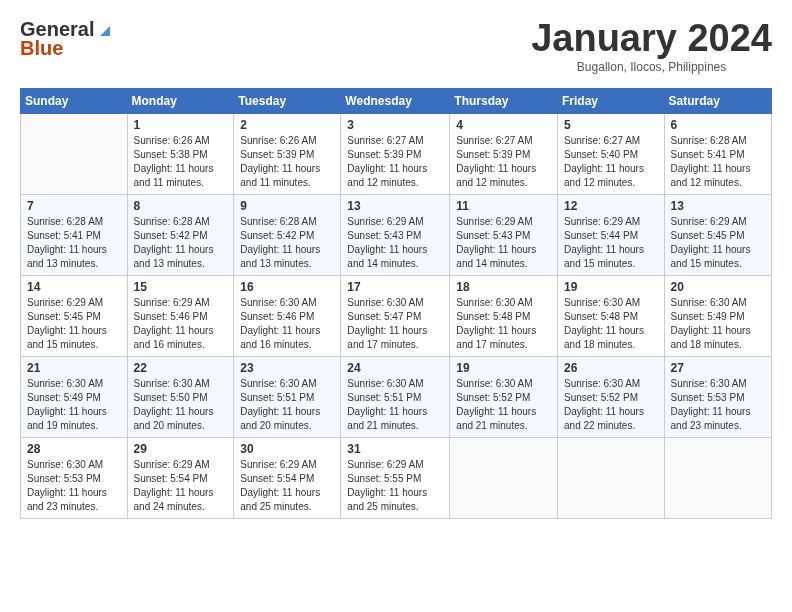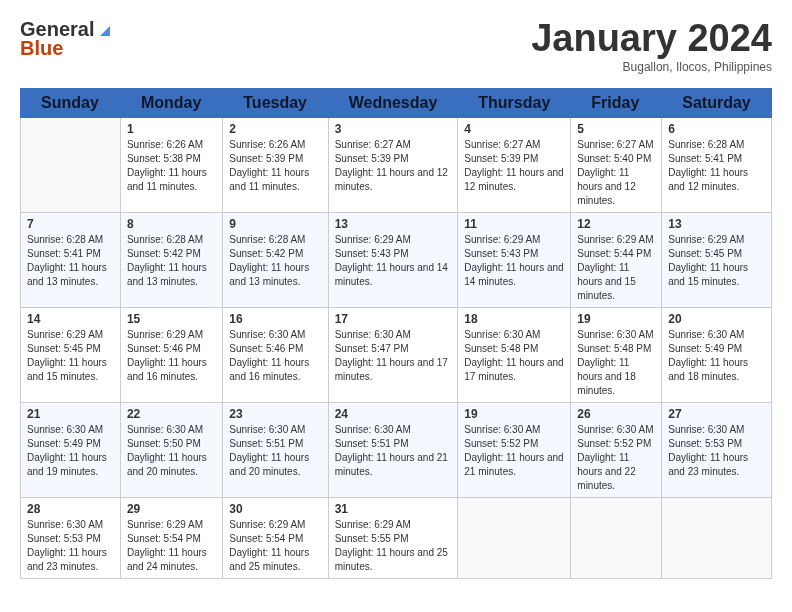--- a/index.html
+++ b/index.html
@@ -21,45 +21,45 @@
       justify-content: space-between;
       align-items: flex-start;
       margin-bottom: 14px;
     }
     .logo {
       display: flex;
       align-items: flex-start;
       gap: 4px;
     }
     .title-area {
-      text-align: right;
+      text-align: center;
       margin-left: 44px;
     }
     .month-title {
       font-size: 38px;
       font-weight: bold;
       color: #333;
       line-height: 1.1;
     }
     .location-title {
       font-size: 12px;
       color: #555;
       font-weight: normal;
     }
     .calendar-table {
       width: 100%;
       border-collapse: collapse;
       font-size: 10.5px;
     }
     .calendar-table th {
       background-color: #3a6fbf;
-      color: #0f172a;
-      padding: 5px 20px;
+      color: #ffffff;
+      padding: 5px 4px;
       text-align: left;
-      font-size: 16px;
+      font-size: 12px;
       font-weight: bold;
       border: 1px solid #3a6fbf;
     }
     .calendar-table td {
       vertical-align: top;
       padding: 4px 6px;
       border: 1px solid #ccc;
       width: 113px;
       height: 80px;
       background: #fff;

